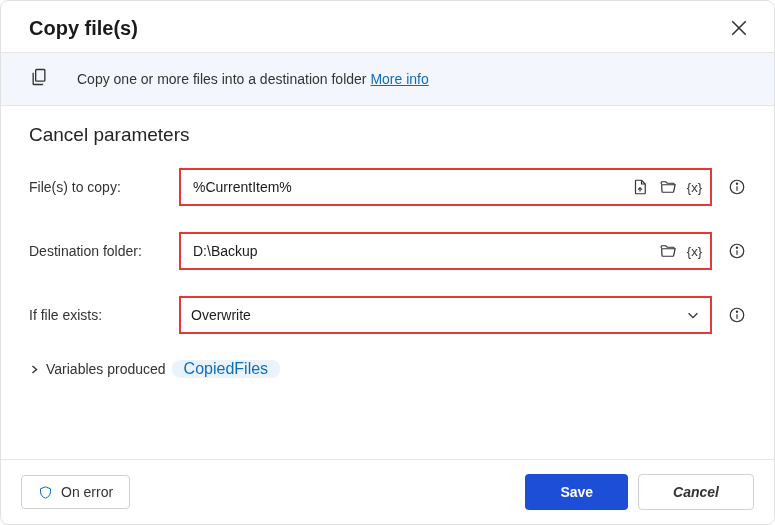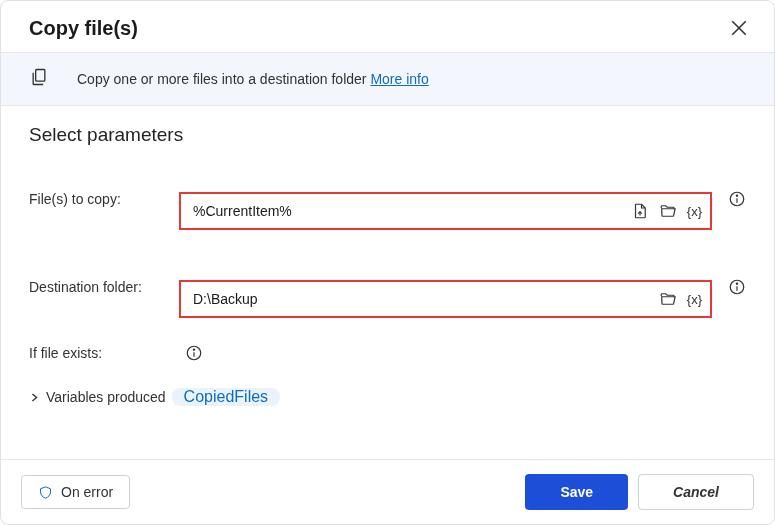--- a/index.html
+++ b/index.html
@@ -20,21 +20,21 @@
   .banner-text { font-size:14px; color:#333; }
   .banner-link { color:#0f6cbd; text-decoration:underline; cursor:pointer; }
 
   .body { padding:18px 28px 10px 28px; flex:1; overflow:auto; }
   .sect-title { font-size:19px; color:#242424; font-weight:400; margin-bottom:22px; }
 
   .row { display:flex; align-items:center; margin-bottom:26px; gap:10px; }
   .lbl { width:140px; font-size:14px; color:#333; }
   .field-wrap { flex:1; position:relative; }
   .field { display:flex; align-items:center; height:38px; border:2px solid #e53935;
-           background:#fff; padding:0 8px 0 10px;margin-top:24px; }
+           background:#fff; padding:0 8px 0 10px; }
   .field-text { flex:1; font-size:14px; color:#1b1b1b; background:transparent; border:none;
                 outline:none; font-family:inherit; }
   .field-icons { display:flex; align-items:center; gap:10px; }
   .ico { width:18px; height:18px; color:#333; cursor:pointer; display:flex; align-items:center; justify-content:center;}
   .ico svg { width:18px; height:18px; }
   .varexp { font-size:13px; color:#333; cursor:pointer; }
   .chev svg { width:14px; height:14px; }
   .info { width:18px; height:18px; color:#333; margin-left:6px; }
   .info svg { width:18px; height:18px; }
 
@@ -76,21 +76,21 @@
       </svg>
     </span>
     <span class="banner-text">
       <span>Copy one or more files into a destination folder</span>
       <span> </span>
       <a class="banner-link">More info</a>
     </span>
   </div>
 
   <div class="body">
-    <div class="sect-title">Select parameters</div>
+    <div class="sect-title">Cancel parameters</div>
 
     <div class="row">
       <div class="lbl">File(s) to copy:</div>
       <div class="field-wrap">
         <div class="field">
           <input class="field-text" value="%CurrentItem%" style="">
           <div class="field-icons">
             <span class="ico">
               <svg viewBox="0 0 24 24" fill="none" stroke="currentColor" stroke-width="1.6">
                 <path d="M14 3H7a1 1 0 0 0-1 1v16a1 1 0 0 0 1 1h11a1 1 0 0 0 1-1V8z"></path>
@@ -138,20 +138,30 @@
         <svg viewBox="0 0 24 24" fill="none" stroke="currentColor" stroke-width="1.6">
           <circle cx="12" cy="12" r="9"></circle>
             <line x1="12" y1="11" x2="12" y2="17"></line>
             <circle cx="12" cy="7.5" r="0.8" fill="currentColor"></circle>
         </svg>
       </span>
     </div>
 
     <div class="row">
       <div class="lbl">If file exists:</div>
+      <div class="field-wrap">
+        <div class="field">
+          <span class="field-text">Overwrite</span>
+          <span class="ico chev">
+            <svg viewBox="0 0 16 16" fill="none" stroke="currentColor" stroke-width="1.6">
+              <polyline points="3,6 8,11 13,6"></polyline>
+            </svg>
+          </span>
+        </div>
+      </div>
       <span class="info">
         <svg viewBox="0 0 24 24" fill="none" stroke="currentColor" stroke-width="1.6">
           <circle cx="12" cy="12" r="9"></circle>
             <line x1="12" y1="11" x2="12" y2="17"></line>
             <circle cx="12" cy="7.5" r="0.8" fill="currentColor"></circle>
         </svg>
       </span>
     </div>
 
     <div class="vars-row">

